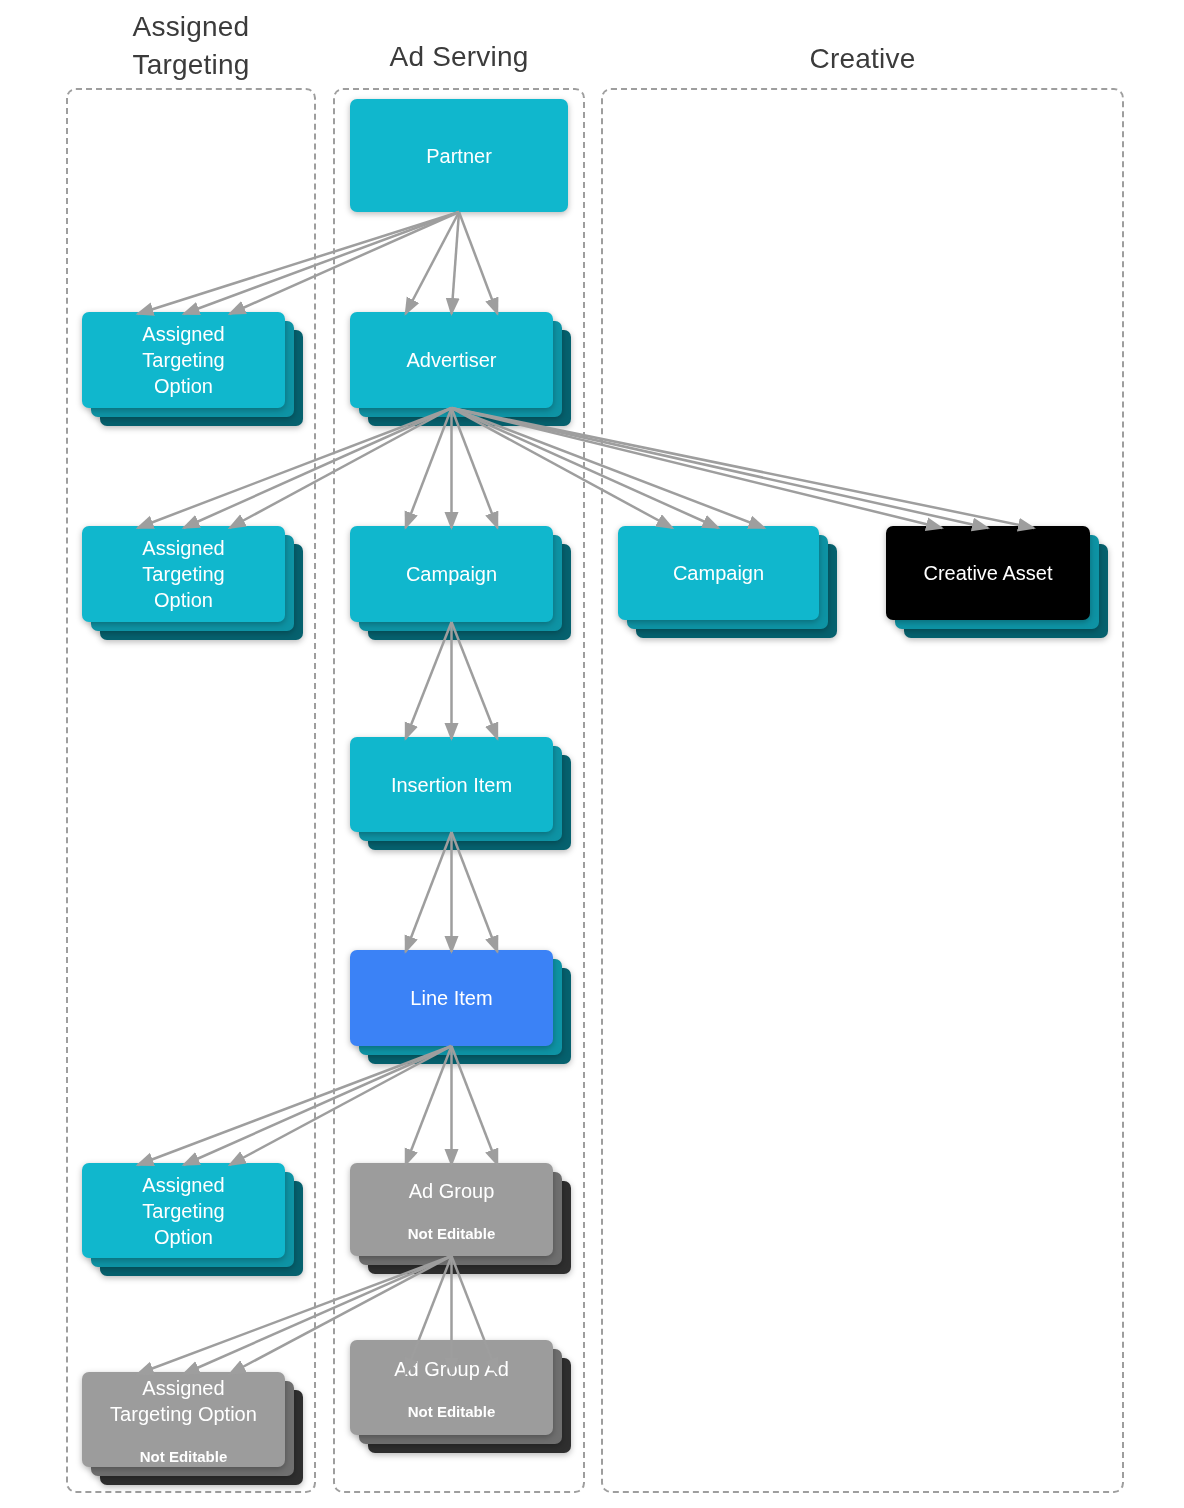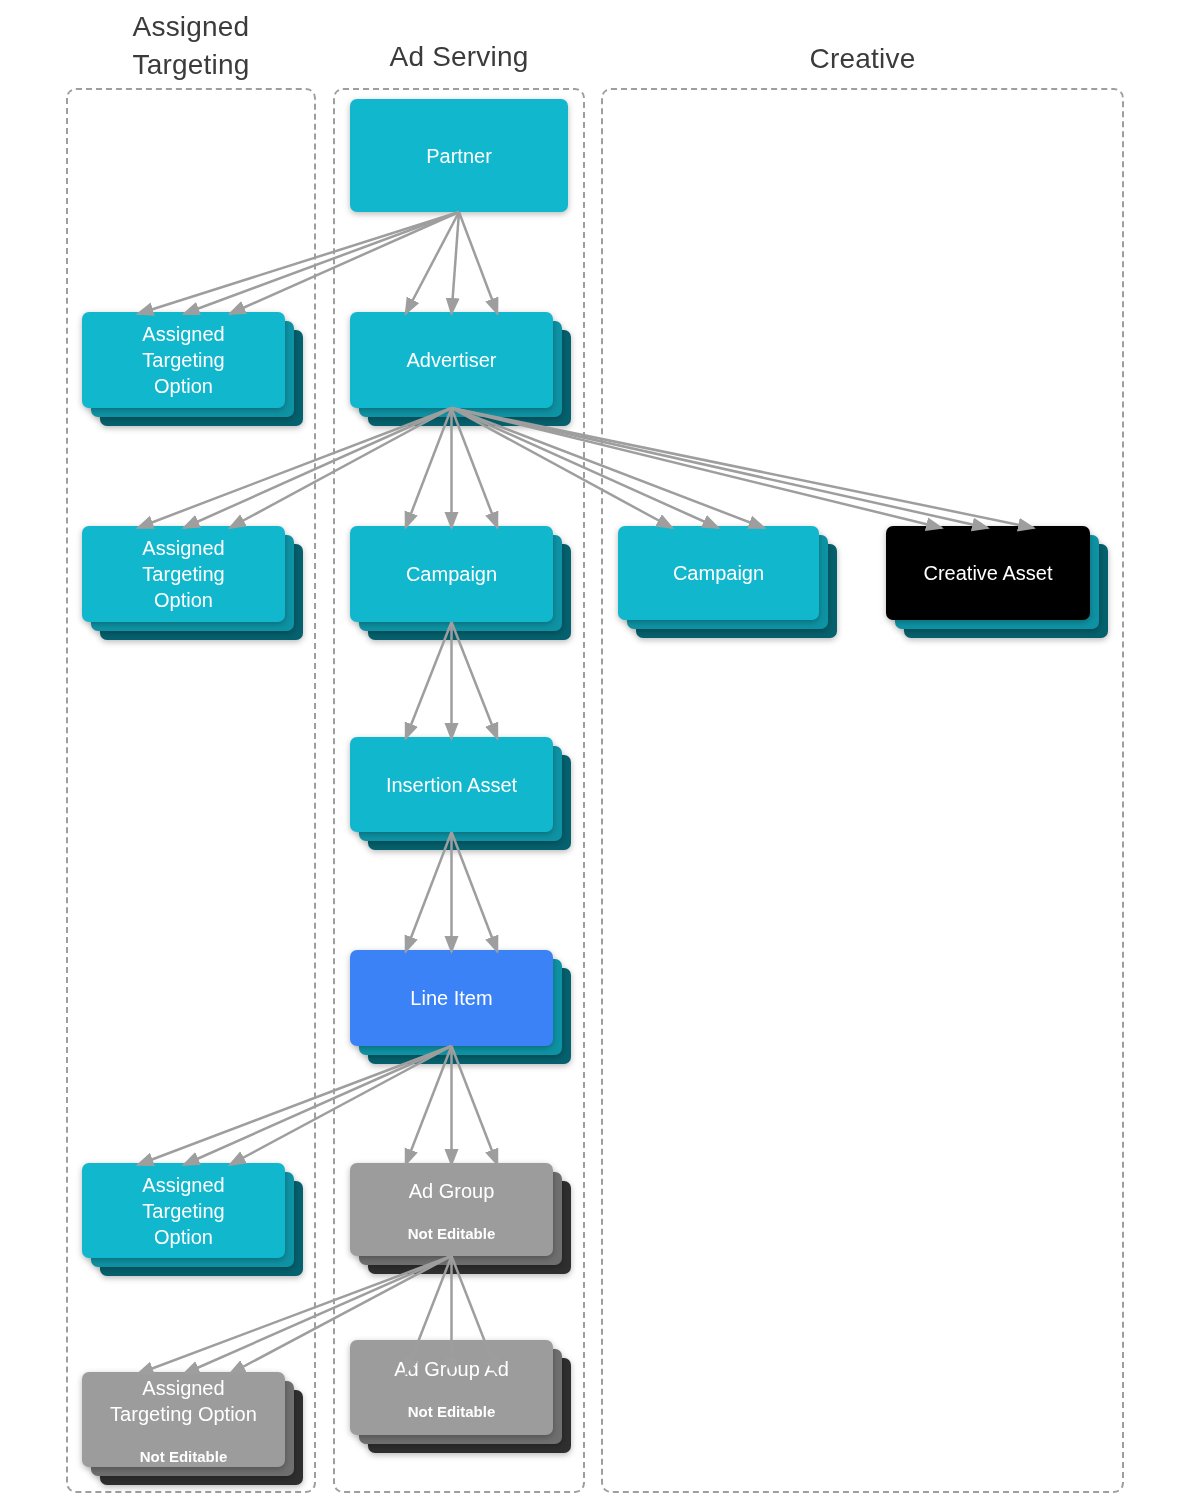--- a/index.html
+++ b/index.html
@@ -131,21 +131,21 @@
         <div class="layer back" style="left: 18px; top: 18px; width: 204px; height: 94px; background: rgb(6, 97, 110);"></div>
         <div class="layer back" style="left: 9px; top: 9px; width: 204px; height: 94px; background: rgb(14, 147, 164);"></div>
         <div class="layer main" style="width: 204px; height: 94px; background: #000000;">
           <div class="label">Creative Asset</div>
         </div>
       </div>
       <div class="node" style="left: 350px; top: 737px; width: 203px; height: 95px;">
         <div class="layer back" style="left: 18px; top: 18px; width: 203px; height: 95px; background: rgb(6, 97, 110);"></div>
         <div class="layer back" style="left: 9px; top: 9px; width: 203px; height: 95px; background: rgb(14, 147, 164);"></div>
         <div class="layer main" style="width: 203px; height: 95px; background: rgb(16, 183, 205);">
-          <div class="label">Insertion Asset</div>
+          <div class="label">Insertion Item</div>
         </div>
       </div>
       <div class="node" style="left: 350px; top: 950px; width: 203px; height: 96px;">
         <div class="layer back" style="left: 18px; top: 18px; width: 203px; height: 96px; background: rgb(6, 97, 110);"></div>
         <div class="layer back" style="left: 9px; top: 9px; width: 203px; height: 96px; background: rgb(14, 147, 164);"></div>
         <div class="layer main" style="width: 203px; height: 96px; background: #3b82f6;">
           <div class="label">Line Item</div>
         </div>
       </div>
       <div class="node" style="left: 82px; top: 1163px; width: 203px; height: 95px;">

